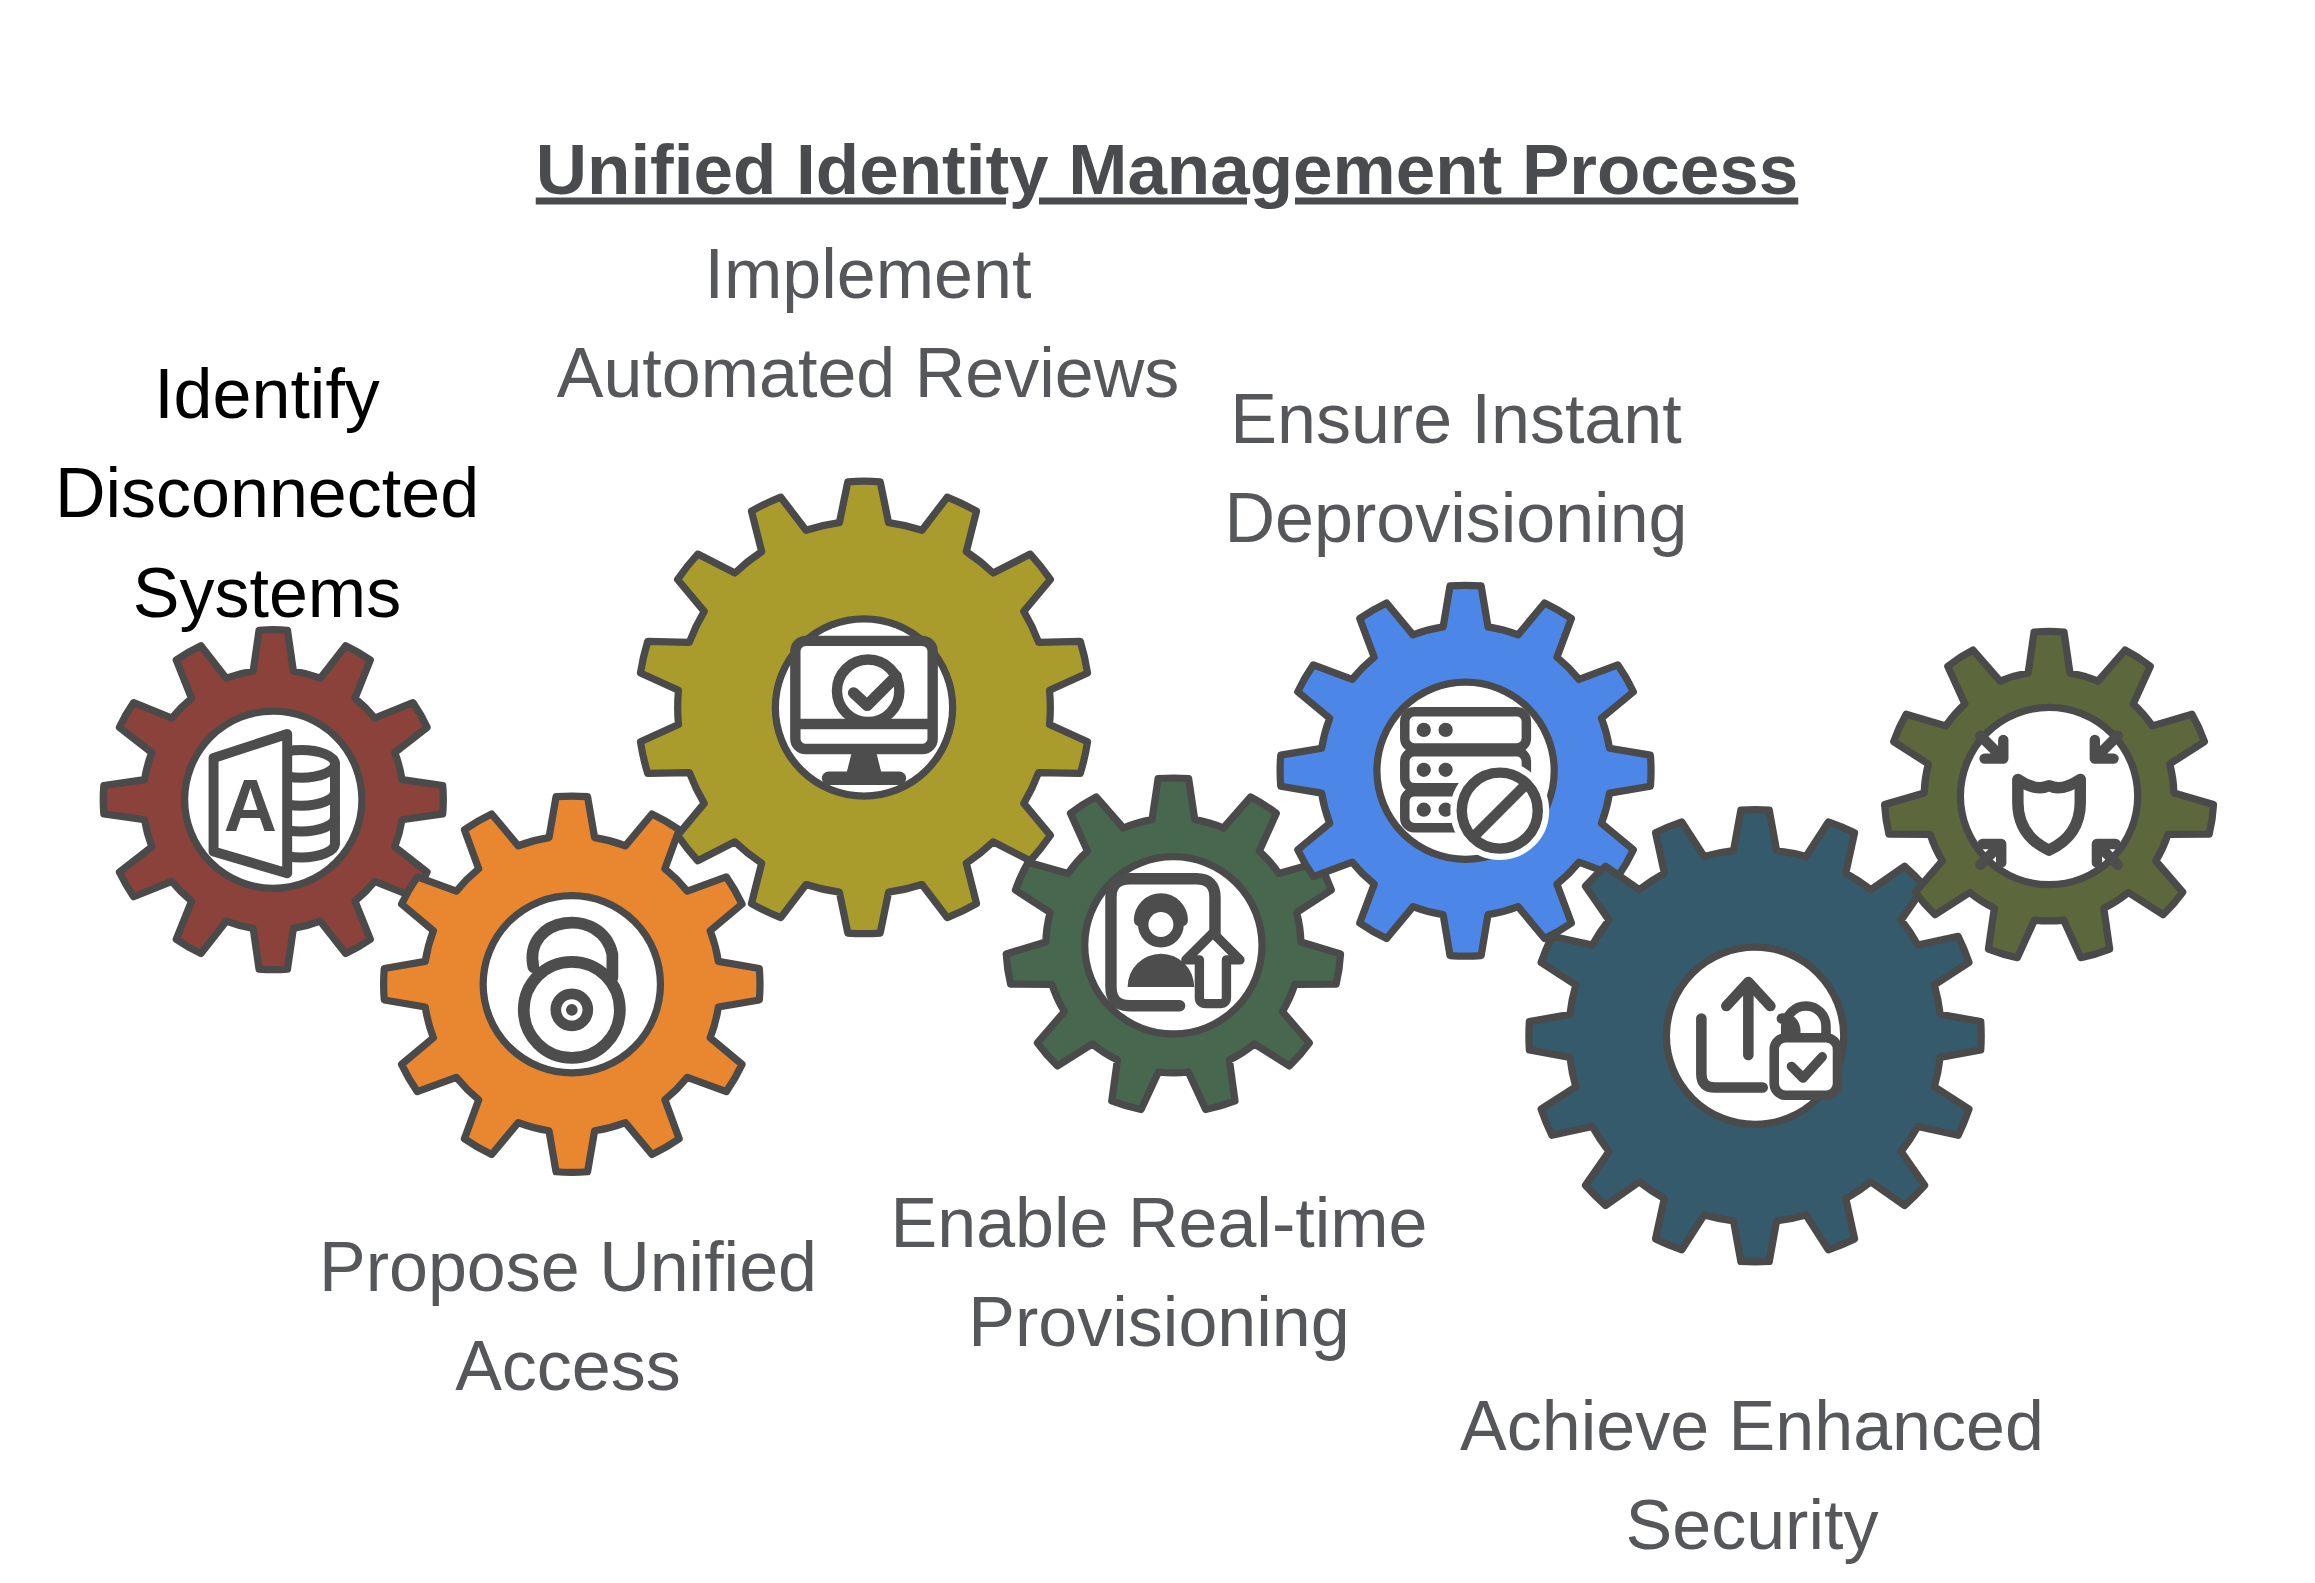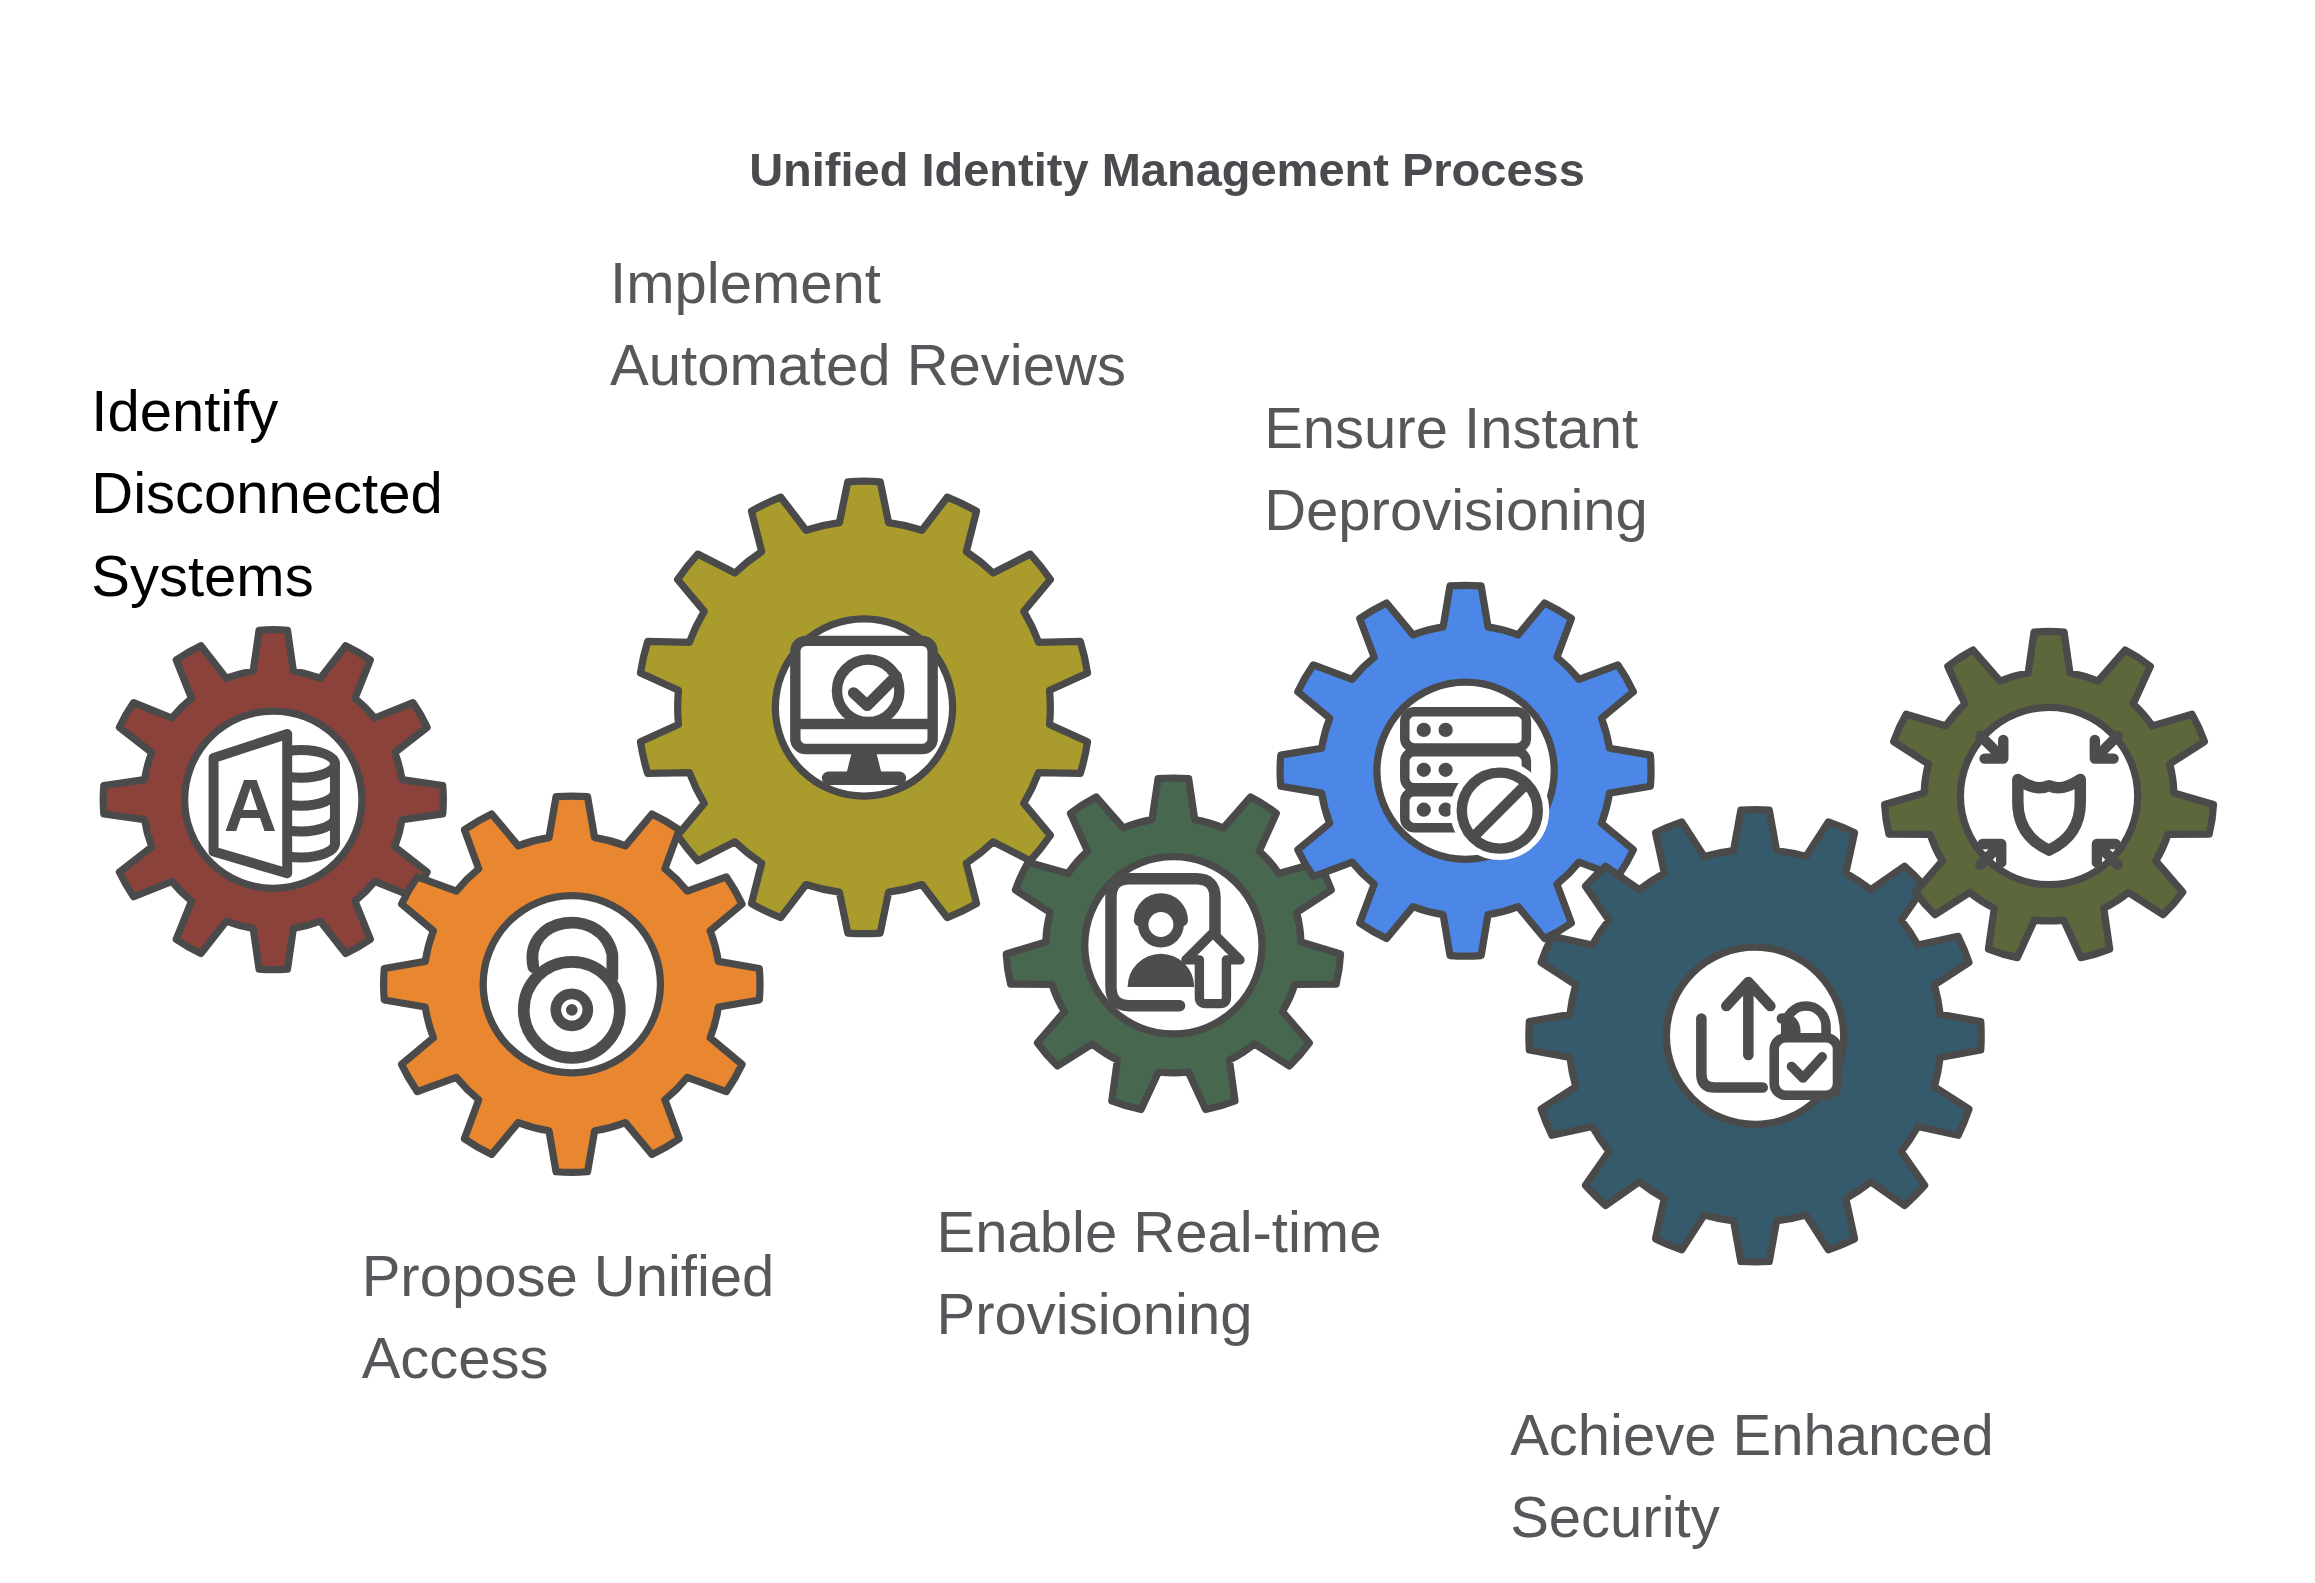--- a/index.html
+++ b/index.html
@@ -8,29 +8,30 @@
     width:2316px;height:1584px;
     background:#ffffff;
     font-family:"Liberation Sans",sans-serif;
     overflow:hidden;
   }
   #gear-svg{position:absolute;left:0;top:0;}
   .title{
     position:absolute;
     left:1167px;top:169px;
     transform:translate(-50%,-50%);
-    font-size:47px;font-weight:bold;
+    font-size:71px;font-weight:bold;
     white-space:nowrap;
     letter-spacing:0px;
+    text-decoration:underline;
   }
   .glabel{
     position:absolute;
     transform:translate(-50%,-50%);
-    font-size:58px;line-height:1.42;
-    text-align:left;
+    font-size:70px;line-height:1.42;
+    text-align:center;
     white-space:pre;
   }
 </style>
 </head>
 <body>
 
 <div id="canvas" style="background: rgb(255, 255, 255);">
   <svg id="gear-svg" viewBox="0 0 2560 1751" width="2316" height="1584">
       <g transform="translate(302,884)">
         <path d="M 142.3,-22.2 L 187.3,-15.7 A 188 188 0 0 1 187.3,15.7 L 142.3,22.2 A 144 144 0 0 1 134.3,52.0 L 170.1,80.0 A 188 188 0 0 1 154.4,107.3 L 112.1,90.3 A 144 144 0 0 1 90.3,112.1 L 107.3,154.4 A 188 188 0 0 1 80.0,170.1 L 52.0,134.3 A 144 144 0 0 1 22.2,142.3 L 15.7,187.3 A 188 188 0 0 1 -15.7,187.3 L -22.2,142.3 A 144 144 0 0 1 -52.0,134.3 L -80.0,170.1 A 188 188 0 0 1 -107.3,154.4 L -90.3,112.1 A 144 144 0 0 1 -112.1,90.3 L -154.4,107.3 A 188 188 0 0 1 -170.1,80.0 L -134.3,52.0 A 144 144 0 0 1 -142.3,22.2 L -187.3,15.7 A 188 188 0 0 1 -187.3,-15.7 L -142.3,-22.2 A 144 144 0 0 1 -134.3,-52.0 L -170.1,-80.0 A 188 188 0 0 1 -154.4,-107.3 L -112.1,-90.3 A 144 144 0 0 1 -90.3,-112.1 L -107.3,-154.4 A 188 188 0 0 1 -80.0,-170.1 L -52.0,-134.3 A 144 144 0 0 1 -22.2,-142.3 L -15.7,-187.3 A 188 188 0 0 1 15.7,-187.3 L 22.2,-142.3 A 144 144 0 0 1 52.0,-134.3 L 80.0,-170.1 A 188 188 0 0 1 107.3,-154.4 L 90.3,-112.1 A 144 144 0 0 1 112.1,-90.3 L 154.4,-107.3 A 188 188 0 0 1 170.1,-80.0 L 134.3,-52.0 A 144 144 0 0 1 142.3,-22.2 Z" transform="rotate(-90)" fill="#8a423b" stroke="#4a4a4a" stroke-width="8" stroke-linejoin="round"></path>

